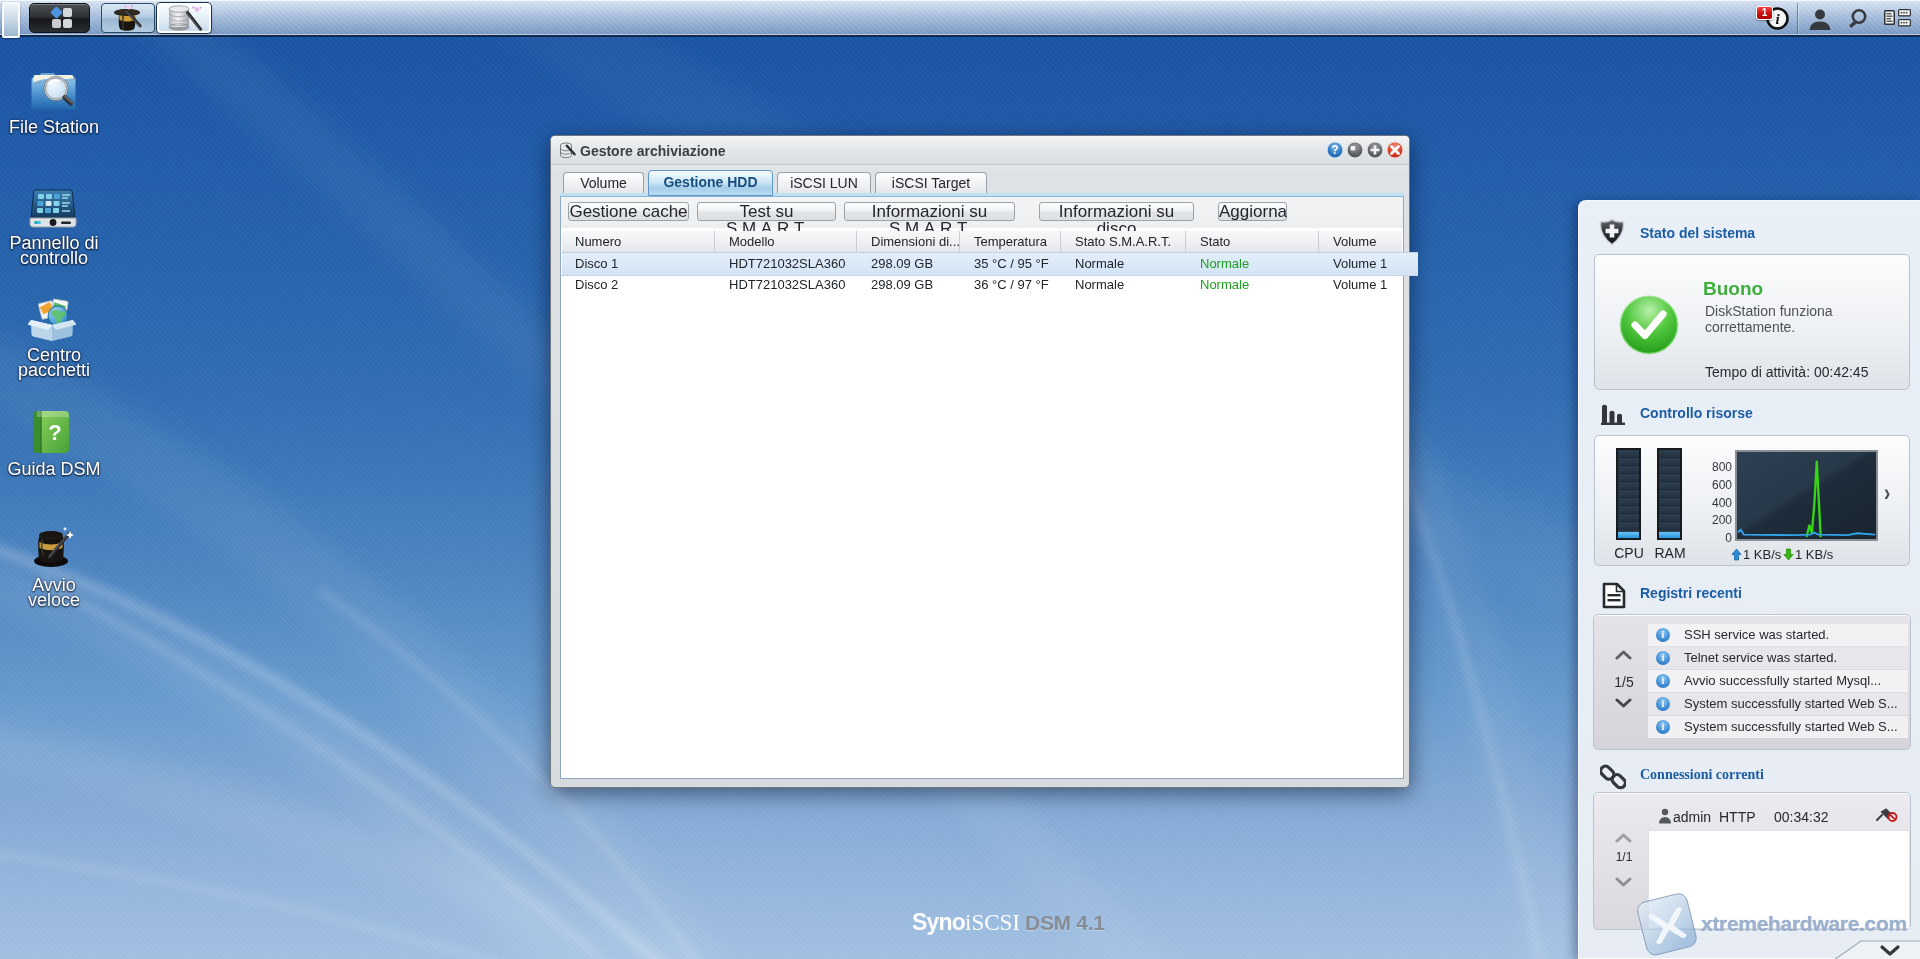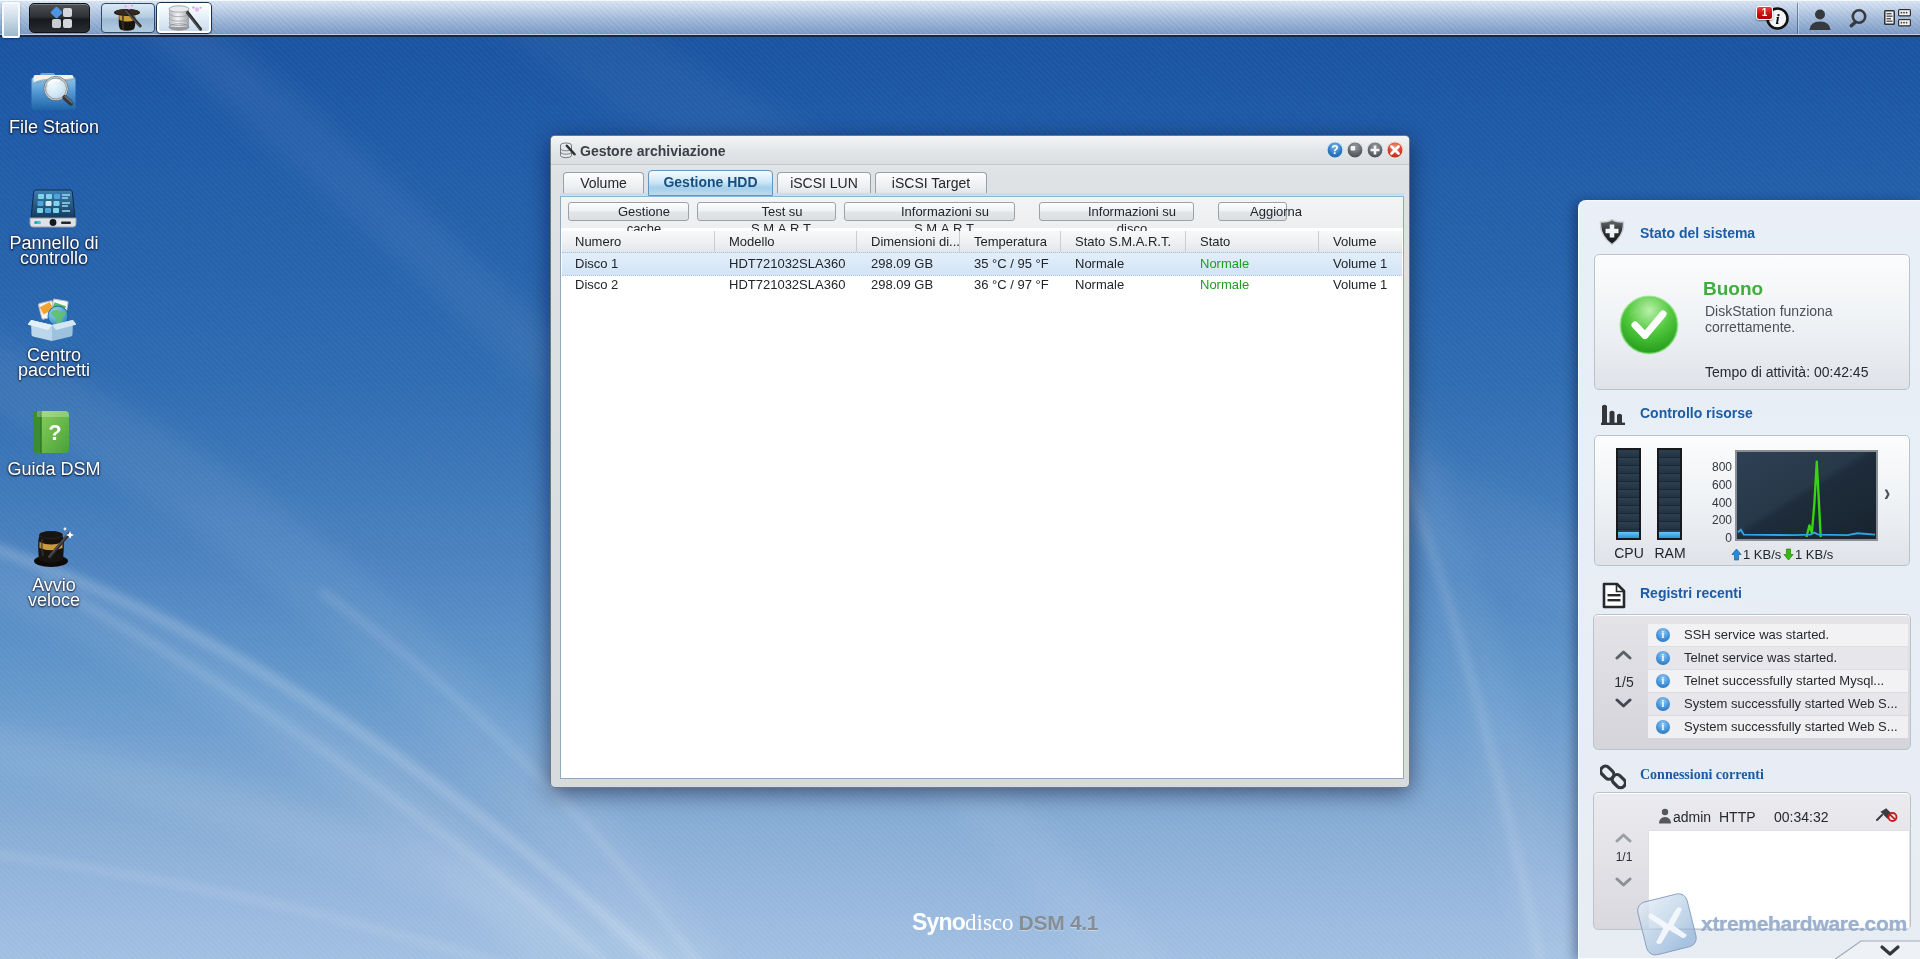--- a/index.html
+++ b/index.html
@@ -30,21 +30,21 @@
  background:linear-gradient(180deg,#eceef0 0%,#dfe2e5 6%,#d8dbde 100%);
  border:1px solid #6f777f;box-shadow:0 5px 22px rgba(0,0,30,.5);box-sizing:border-box;}
 #win .tab{position:absolute;top:36px;height:21px;border:1px solid #98a1a9;border-bottom:none;border-radius:4px 4px 0 0;
  background:linear-gradient(180deg,#fdfdfe 0%,#eef0f2 60%,#e2e5e8 100%);
  text-align:center;font-size:14px;color:#23272d;line-height:21px;z-index:3;}
 #win .tabon{top:34px;height:24px;border:1px solid #5f96c8;font-weight:bold;color:#174e80;
  background:linear-gradient(180deg,#f6fbfe 0%,#cfe7f6 45%,#a6cfea 70%,#b9dbf0 100%);line-height:23px;z-index:5;}
 #win .cyan{position:absolute;left:9px;top:57px;width:844px;height:4px;background:#bfe2f2;border-bottom:1px solid #8ab8d8;box-sizing:border-box;z-index:4;}
 .wbtn{position:absolute;top:7px;height:19px;border:1px solid #9aa2aa;border-radius:3px;box-sizing:border-box;
  background:linear-gradient(180deg,#fefefe 0%,#eff1f3 45%,#e2e5e8 55%,#dbdfe2 100%);
- font-size:13px;color:#23272d;text-align:center;line-height:17px;padding-left:31px;}
+ font-size:17px;color:#23272d;text-align:center;line-height:17px;}
 .th{position:absolute;top:0;height:21px;font-size:13px;line-height:21px;padding-left:13px;box-sizing:border-box;border-right:1px solid #c9ced3;color:#212529;white-space:nowrap;overflow:hidden;}
 .trow{left:1px;width:840px;height:22px;}
 .td{position:absolute;top:0;height:22px;font-size:13px;color:#212529;line-height:22px;padding-left:13px;box-sizing:border-box;white-space:nowrap;overflow:hidden;}
 
 #panel{position:absolute;left:1578px;top:200px;width:342px;height:759px;border-radius:8px 0 0 0;
  background:linear-gradient(180deg,rgba(240,244,249,0.97) 0%,rgba(233,238,244,0.97) 100%);
  box-shadow:-4px 2px 12px rgba(0,0,40,.35);border:1px solid rgba(255,255,255,.7);border-right:none;box-sizing:border-box;}
 .phead{position:absolute;font-size:14px;font-weight:bold;color:#1c5ca4;}
 .pbox{position:absolute;border:1px solid #bac2cb;border-radius:5px;box-sizing:border-box;
  background:linear-gradient(180deg,#fbfcfd 0%,#eef1f4 55%,#dfe3e9 100%);box-shadow:inset 0 1px 0 #fff;}
@@ -335,21 +335,21 @@
 
   <div class="abs" style="left:1px;top:36px;width:840px;height:21px;background:linear-gradient(180deg,#f7f8f9 0%,#eef0f2 55%,#e4e7ea 100%);border-bottom:1px solid #c6cbd0;">
    <div class="th" style="left:0;width:153px;">Numero</div>
    <div class="th" style="left:154px;width:141px;">Modello</div>
    <div class="th" style="left:296px;width:102px;">Dimensioni di...</div>
    <div class="th" style="left:399px;width:100px;">Temperatura</div>
    <div class="th" style="left:500px;width:124px;">Stato S.M.A.R.T.</div>
    <div class="th" style="left:625px;width:132px;">Stato</div>
    <div class="th" style="left:758px;width:80px;border-right:none;">Volume</div>
   </div>
-  <div class="abs trow" style="top:57px;background:linear-gradient(180deg,#e3eefa 0%,#d3e4f6 100%);border-top:1px dotted #a8c4e4;border-bottom:1px dotted #a8c4e4;">
+  <div class="abs trow" style="top:57px;background:linear-gradient(180deg,#e3eefa 0%,#d3e4f6 100%);border-top:1px dotted #a8c4e4;border-bottom:1px dotted #a8c4e4;padding-left:16px;">
    <div class="td" style="left:0;width:154px;">Disco 1</div>
    <div class="td" style="left:154px;width:142px;">HDT721032SLA360</div>
    <div class="td" style="left:296px;width:103px;">298.09 GB</div>
    <div class="td" style="left:399px;width:101px;">35 °C / 95 °F</div>
    <div class="td" style="left:500px;width:125px;">Normale</div>
    <div class="td" style="left:625px;width:133px;color:#1e9e1e;">Normale</div>
    <div class="td" style="left:758px;width:80px;">Volume 1</div>
   </div>
   <div class="abs trow" style="top:79px;">
    <div class="td" style="left:0;width:154px;">Disco 2</div>
@@ -443,21 +443,21 @@
  <div class="pbox" style="left:14px;top:413px;width:318px;height:136px;background:linear-gradient(180deg,#e3e3e8 0%,#d4d4da 100%);">
   <svg class="abs" style="left:21px;top:34px" width="17" height="11" viewBox="0 0 17 11">
         <path d="M 2,9 L 8.5,3 L 15,9" fill="none" stroke="#5a6167" stroke-width="3" stroke-linecap="round" stroke-linejoin="round"></path>
       </svg>
   <div class="abs" style="left:12px;top:59px;width:36px;text-align:center;font-size:14px;color:#2a2e33;">1/5</div>
   <svg class="abs" style="left:21px;top:83px" width="17" height="11" viewBox="0 0 17 11">
         <path d="M 2,2 L 8.5,8 L 15,2" fill="none" stroke="#43484e" stroke-width="3" stroke-linecap="round" stroke-linejoin="round"></path>
       </svg>
   <div class="lrow" style="top:9px;background:#f2f2f5;">SSH service was started.</div>
   <div class="lrow" style="top:32px;background:#e6e6eb;">Telnet service was started.</div>
-  <div class="lrow" style="top:55px;background:#f2f2f5;">Telnet successfully started Mysql...</div>
+  <div class="lrow" style="top:55px;background:#f2f2f5;">Avvio successfully started Mysql...</div>
   <div class="lrow" style="top:78px;background:#e6e6eb;">System successfully started Web S...</div>
   <div class="lrow" style="top:101px;background:#f0f0f3;">System successfully started Web S...</div>
  </div>
 
  <svg class="abs" style="left:21px;top:563px" width="26" height="26" viewBox="0 0 26 26">
   <g fill="none" stroke="#33373c" stroke-width="3.2">
    <rect x="2.5" y="1.5" width="9.5" height="14.5" rx="4.7" transform="rotate(-45 7.2 8.7)"></rect>
    <rect x="14" y="10" width="9.5" height="14.5" rx="4.7" transform="rotate(-45 18.7 17.2)"></rect>
   </g>
  </svg>
@@ -502,14 +502,14 @@
       </defs>
   <g transform="rotate(-14 40 40)">
    <rect x="10" y="8" width="58" height="62" rx="10" fill="url(#wx)" stroke="#7a94b4" stroke-width="1" opacity="0.9"></rect>
    <path d="M 24,22 Q 36,34 40,39 Q 44,34 54,24 Q 58,22 60,26 Q 52,36 46,42 Q 52,49 58,56 Q 56,60 52,58 Q 44,50 40,46 Q 34,52 28,58 Q 24,60 22,56 Q 30,47 34,42 Q 28,35 21,27 Q 20,23 24,22 Z" fill="#f4f8fc" opacity="0.95"></path>
   </g>
  </svg>
  <div class="abs" style="left:1701px;top:912px;font-size:21px;font-weight:bold;letter-spacing:-0.3px;color:rgba(150,173,205,0.82);text-shadow:0 1px 1px rgba(255,255,255,0.45), 0 0 1px rgba(80,110,150,0.7);">xtremehardware.com</div>
 </div>
 
 <div id="dsmlogo" class="abs" style="left:872px;top:909px;width:300px;height:32px;font-size:23px;">
- <span style="color:#fff;font-weight:bold;letter-spacing:-0.8px;margin-left:40px;">Syno</span><span style="color:#fff;font-family:'Liberation Serif',serif;">disco</span><span style="color:#878d94;font-weight:bold;margin-left:5px;letter-spacing:-0.3px;font-size:21px;text-shadow:0 1px 1px rgba(255,255,255,0.35);">DSM 4.1</span>
+ <span style="color:#fff;font-weight:bold;letter-spacing:-0.8px;margin-left:40px;">Syno</span><span style="color:#fff;font-family:'Liberation Serif',serif;">iSCSI</span><span style="color:#878d94;font-weight:bold;margin-left:5px;letter-spacing:-0.3px;font-size:21px;text-shadow:0 1px 1px rgba(255,255,255,0.35);">DSM 4.1</span>
 </div>
 
 </body></html>

